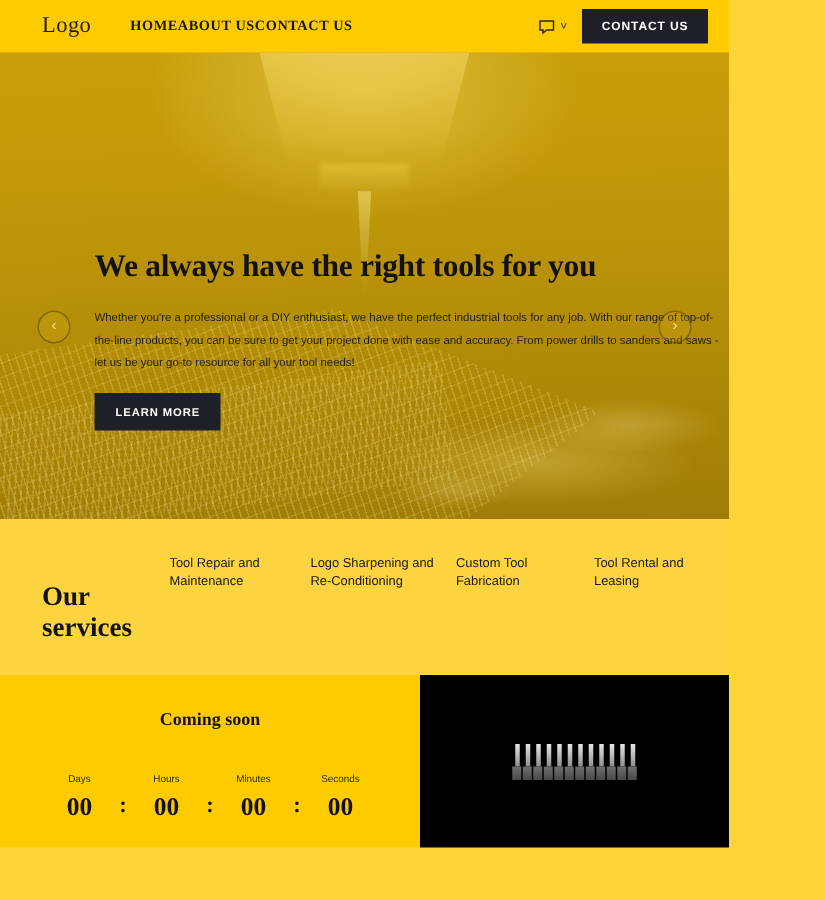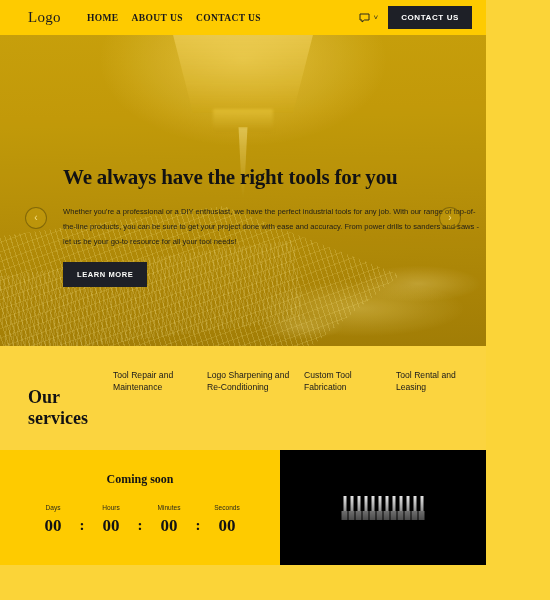--- a/index.html
+++ b/index.html
@@ -21,21 +21,21 @@
     padding: 0 14px 0 28px;
     z-index: 20;
   }
   .logo {
     font-family: "Liberation Serif", serif;
     font-size: 15px;
     color: #1b1b20;
     letter-spacing: .3px;
     margin-right: 26px;
   }
-  .nav { display: flex; align-items: center; gap: 13px; }
+  .nav { display: flex; align-items: center; }
   .nav-item {
     font-family: "Liberation Serif", serif;
     font-weight: bold;
     font-size: 9.5px;
     letter-spacing: .4px;
     color: #17171c;
     text-transform: uppercase;
     white-space: nowrap;
     cursor: pointer;
   }
@@ -214,20 +214,21 @@
     display: flex;
     height: 115px;
   }
   .countdown {
     width: 280px;
     background: #fecb00;
     display: flex;
     flex-direction: column;
     align-items: center;
     padding-top: 22px;
+    gap: 12px;
   }
   .coming-soon {
     font-family: "Liberation Serif", serif;
     font-weight: bold;
     font-size: 12px;
     color: #131316;
     margin-bottom: 17px;
   }
   .cd-units { display: flex; align-items: flex-start; }
   .cd-unit { display: flex; flex-direction: column; align-items: center; width: 44px; }

